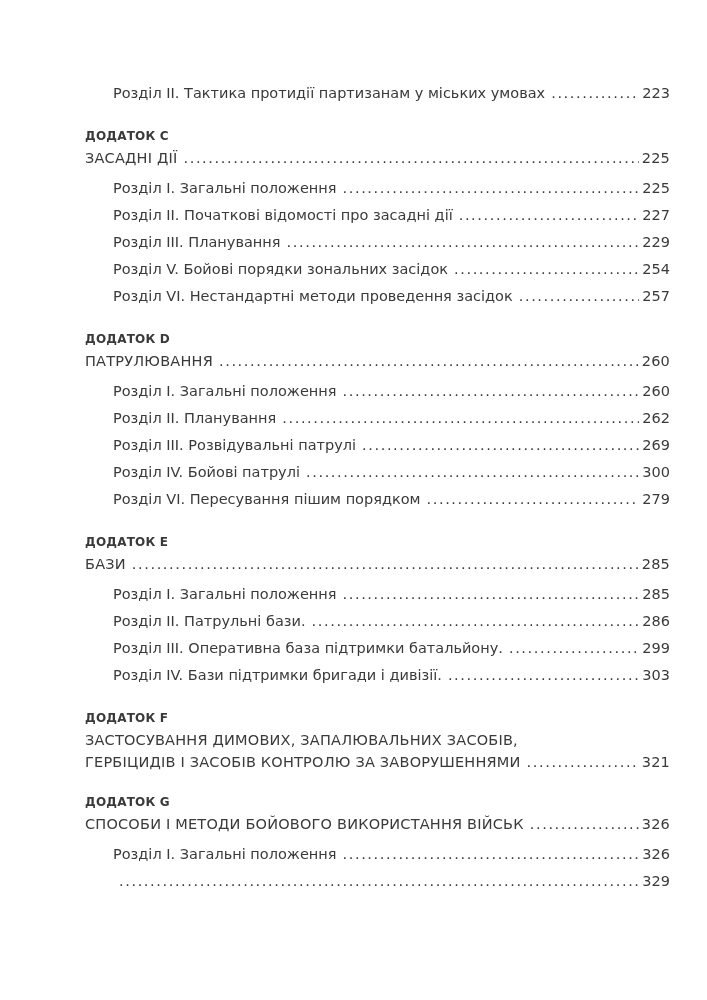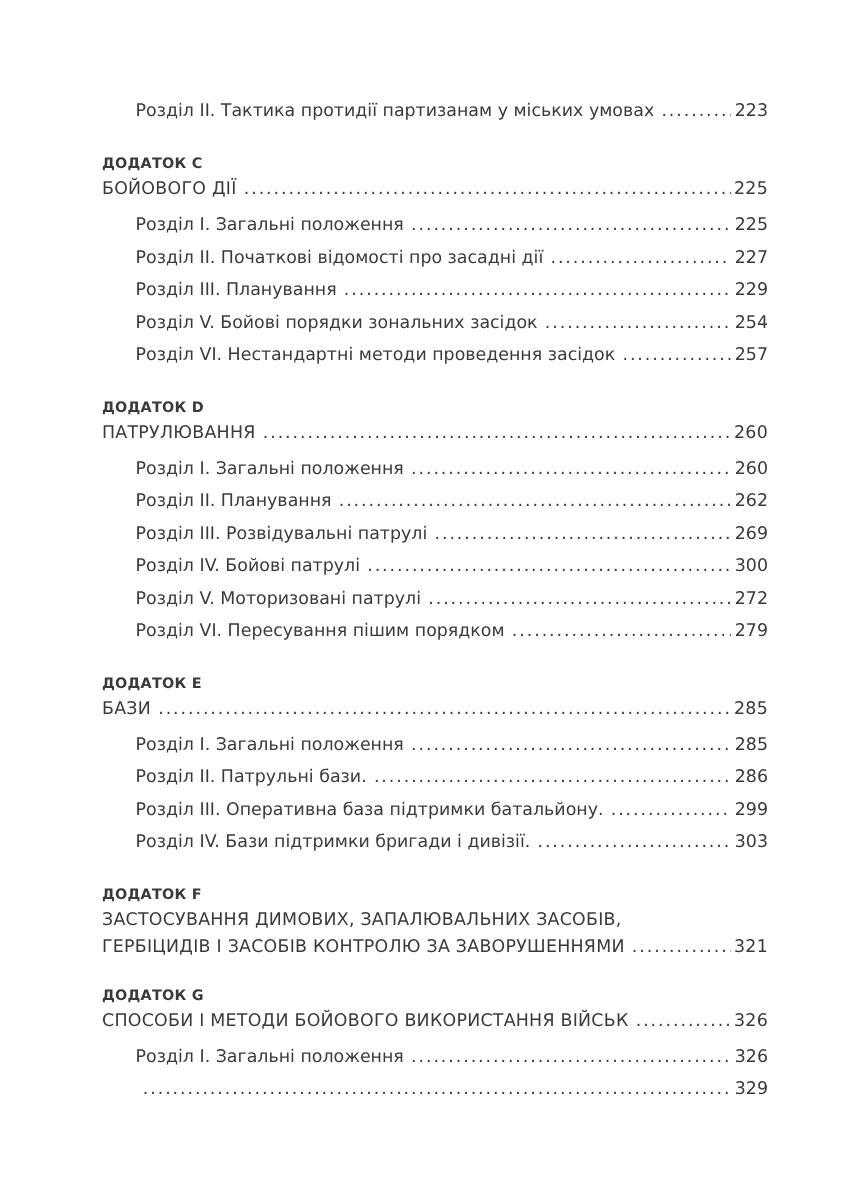--- a/index.html
+++ b/index.html
@@ -7,21 +7,21 @@
   body {
     width: 707px;
     height: 1000px;
     font-family: "DejaVu Sans", "Liberation Sans", sans-serif;
     color: #3a3a3a;
     overflow: hidden;
   }
   .page {
     width: 707px;
     height: 1000px;
-    padding: 80px 67px 0 85px;
+    padding: 80px 37px 0 85px;
     background: #ffffff;
   }
   .row {
     display: flex;
     align-items: baseline;
     width: 100%;
   }
   .row .label { white-space: nowrap; }
   .row .leader {
     flex: 1 1 auto;
@@ -65,21 +65,21 @@
   <div class="row chapter">
     <span class="label">Розділ ІІ. Тактика протидії партизанам у міських умовах</span>
     <span class="leader"></span>
     <span class="pagenum">223</span>
   </div>
 </div>
   <section id="toc-sections">
       <div class="section">
         <div class="appendix-header">ДОДАТОК C</div>
   <div class="row appendix-title">
-    <span class="label">БОЙОВОГО ДІЇ</span>
+    <span class="label">ЗАСАДНІ ДІЇ</span>
     <span class="leader"></span>
     <span class="pagenum">225</span>
   </div>
 <div class="chapters">
   <div class="row chapter">
     <span class="label">Розділ І. Загальні положення</span>
     <span class="leader"></span>
     <span class="pagenum">225</span>
   </div>
 
@@ -134,25 +134,20 @@
     <span class="leader"></span>
     <span class="pagenum">269</span>
   </div>
 
   <div class="row chapter">
     <span class="label">Розділ ІV. Бойові патрулі</span>
     <span class="leader"></span>
     <span class="pagenum">300</span>
   </div>
 
-  <div class="row chapter">
-    <span class="label">Розділ V. Моторизовані патрулі</span>
-    <span class="leader"></span>
-    <span class="pagenum">272</span>
-  </div>
 
   <div class="row chapter">
     <span class="label">Розділ VІ. Пересування пішим порядком</span>
     <span class="leader"></span>
     <span class="pagenum">279</span>
   </div>
 </div>
       </div>
       <div class="section">
         <div class="appendix-header">ДОДАТОК E</div>

